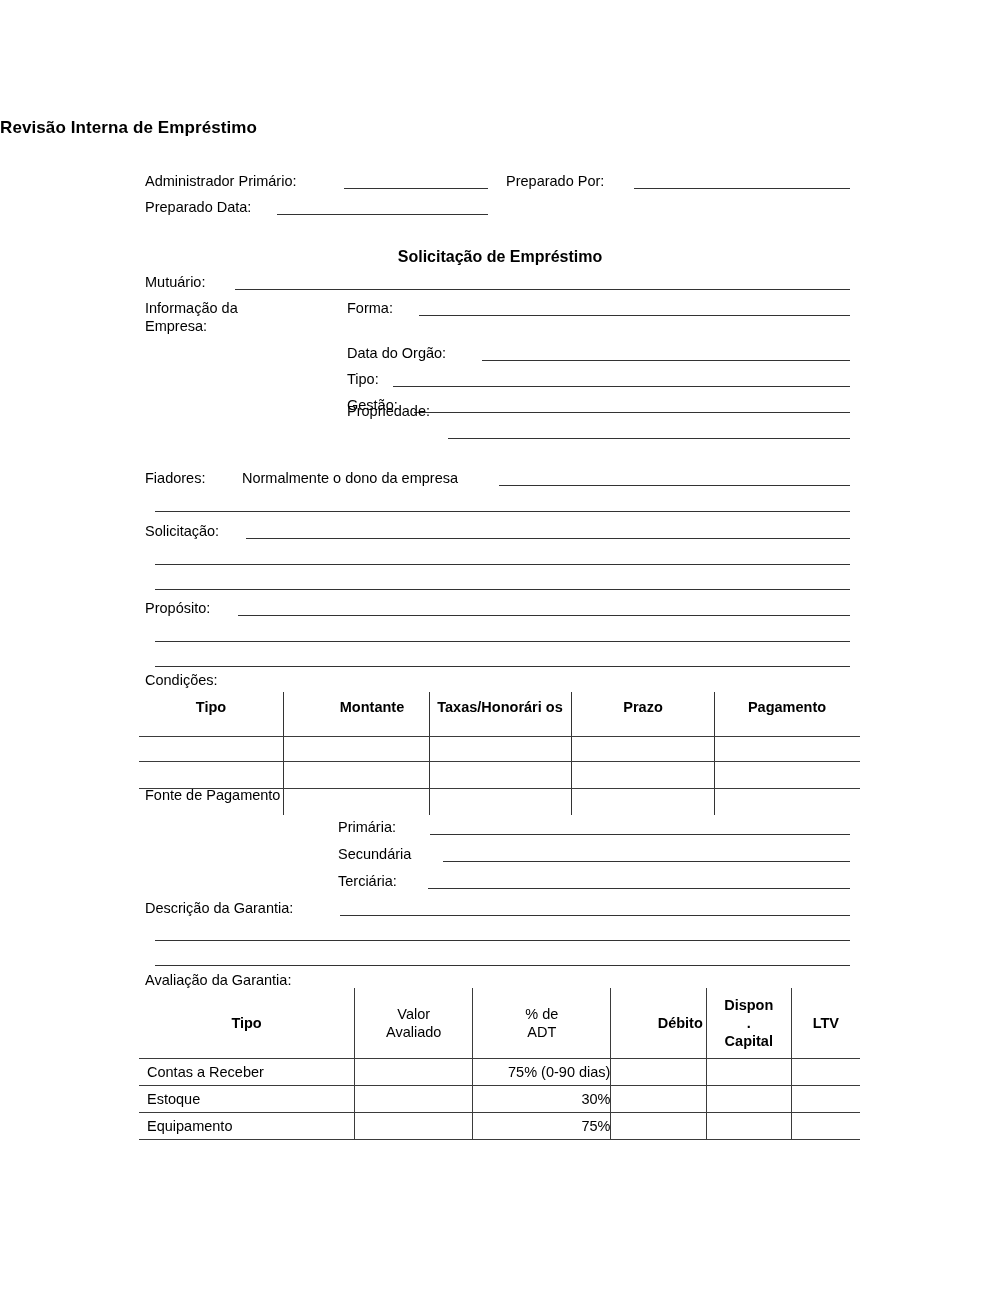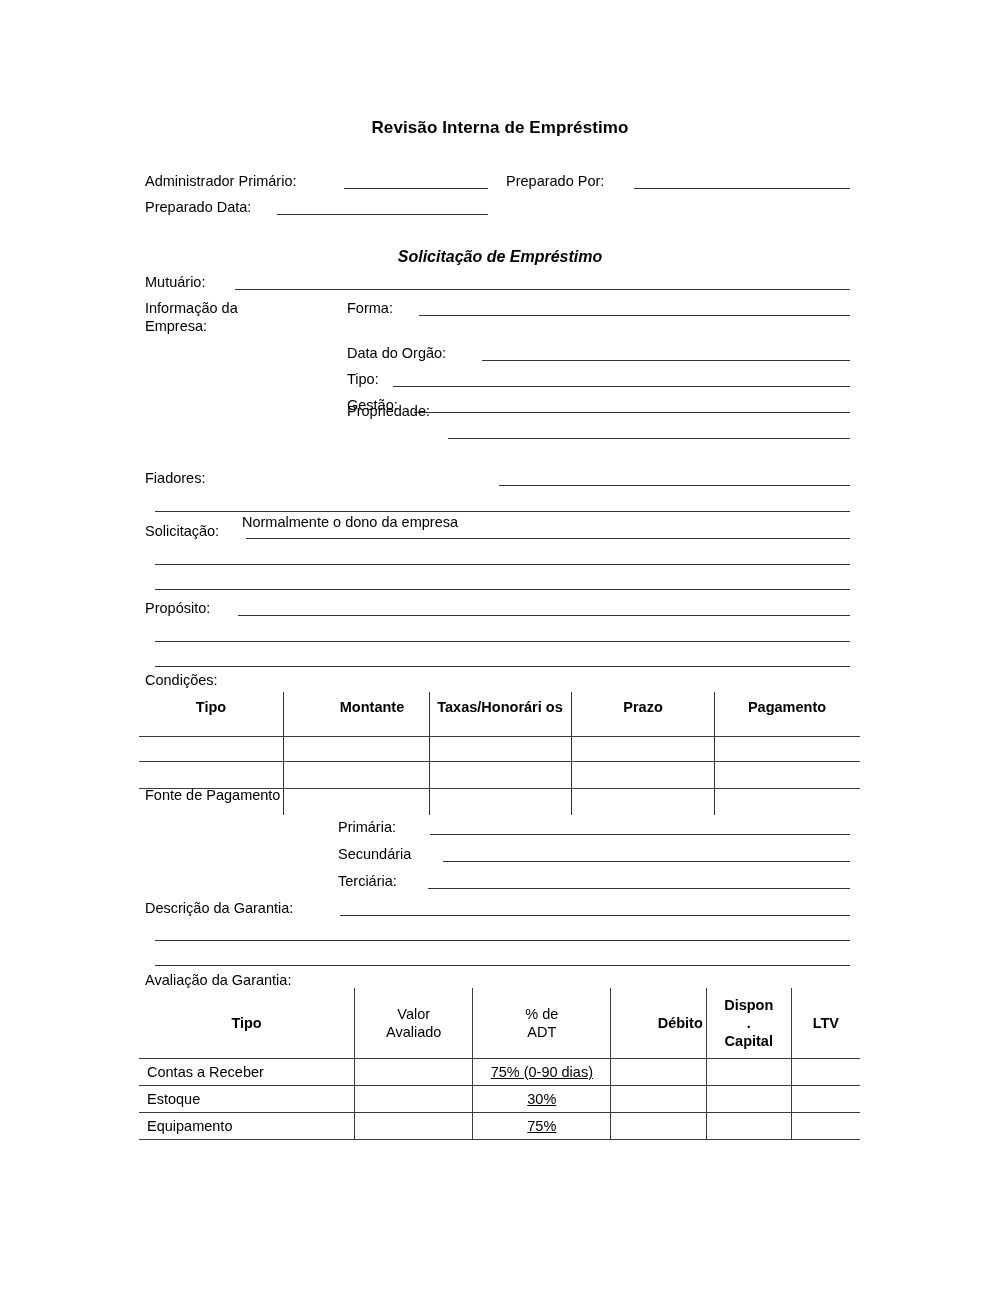--- a/index.html
+++ b/index.html
@@ -11,40 +11,39 @@
     font-family: "Liberation Sans", sans-serif;
     color: #000000;
   }
   .page {
     position: relative;
     width: 1000px;
     height: 1290px;
     background: #ffffff;
     overflow: hidden;
   }
-  .n { font-weight: normal; margin-top: 44px; }
+  .n { font-weight: normal; }
 
   .doc-title {
     position: absolute;
     left: 0;
     top: 118px;
     width: 1000px;
-    text-align: center;
+    text-align: left;
     font-size: 17px;
     font-weight: bold;
     letter-spacing: .1px;
   }
   .section-title {
     position: absolute;
     left: 0;
     width: 1000px;
     text-align: center;
     font-size: 16px;
     font-weight: bold;
-    font-style: italic;
   }
 
   
   .row {
     position: absolute;
     font-size: 14.5px;
     line-height: 1;
     white-space: nowrap;
   }
   
@@ -98,22 +97,21 @@
   .av-table thead td.no-side-r { border-right: none; }
   .av-table tbody td {
     height: 26px;
   }
   .av-table tbody td.c1 {
     padding-left: 8px;
     text-align: left;
     border-left: none;
   }
   .av-table tbody td.cpct {
-    text-align: center;
-    text-decoration: underline;
+    text-align: right;
   }
   .av-table tbody td.last { border-right: none; }
   .hdr-b { font-weight: bold; }
   .hdr-n { font-weight: normal; }
 </style>
 </head>
 <body>
 
 <div class="page">
 

